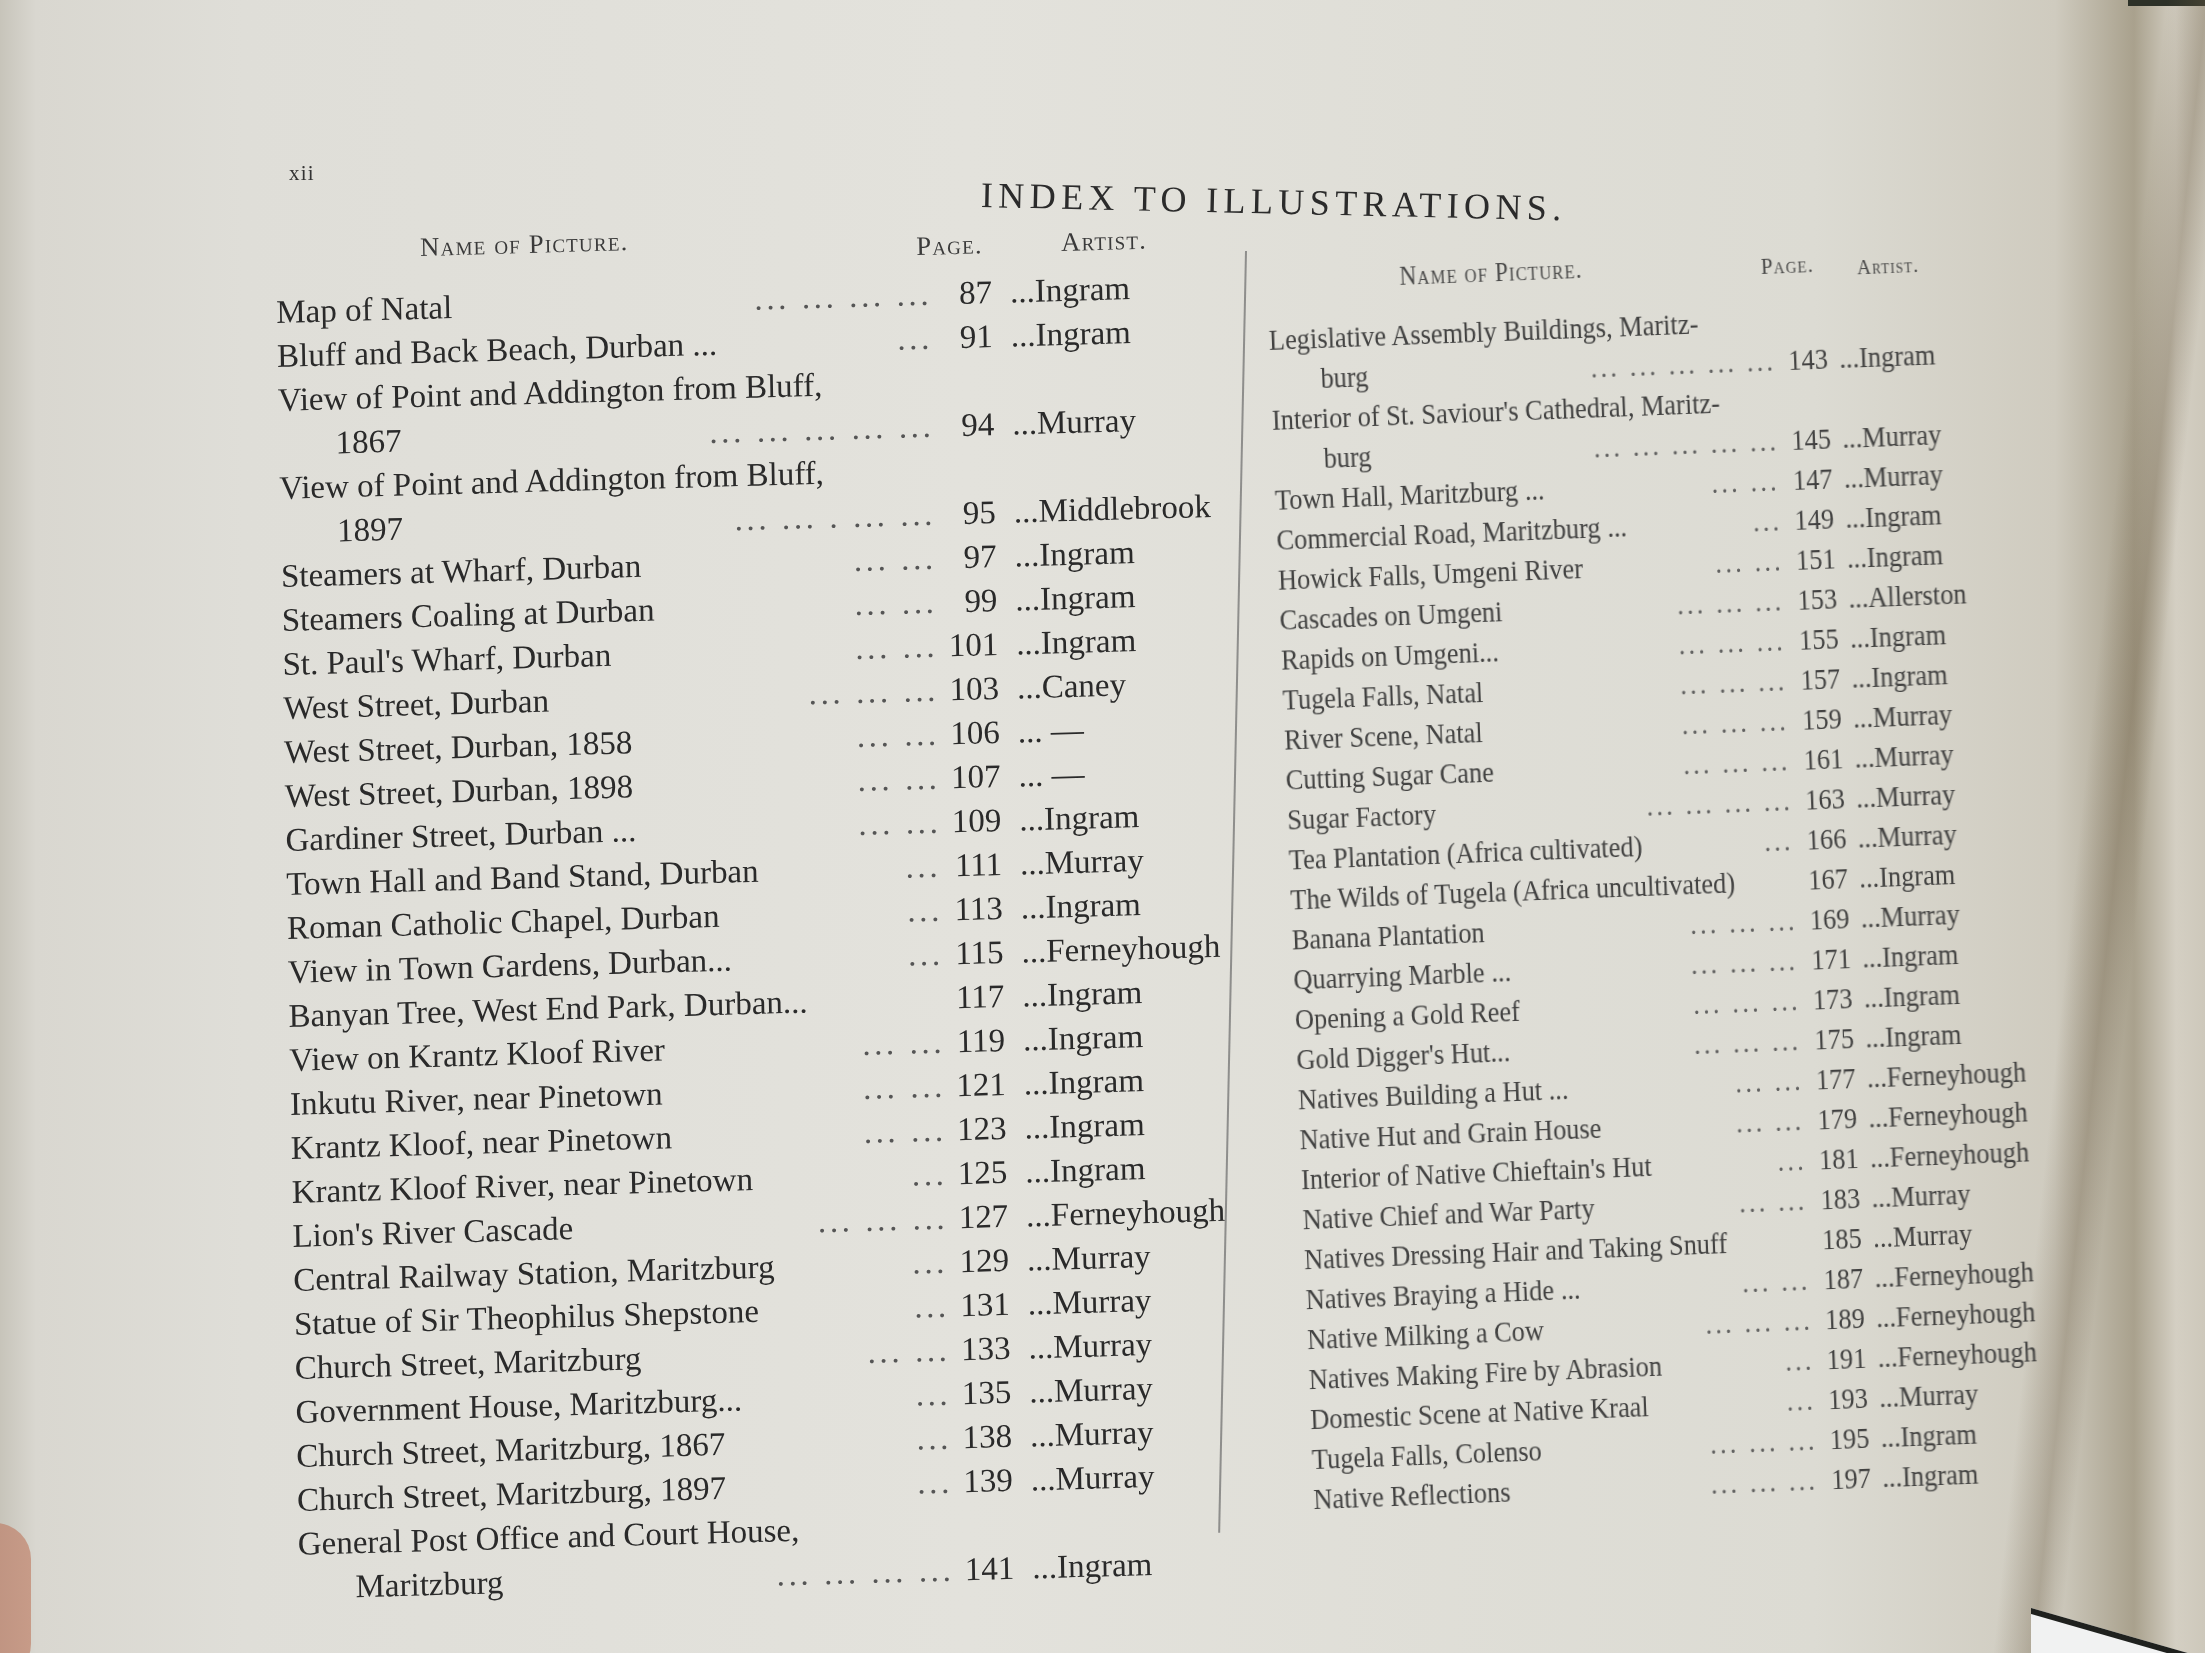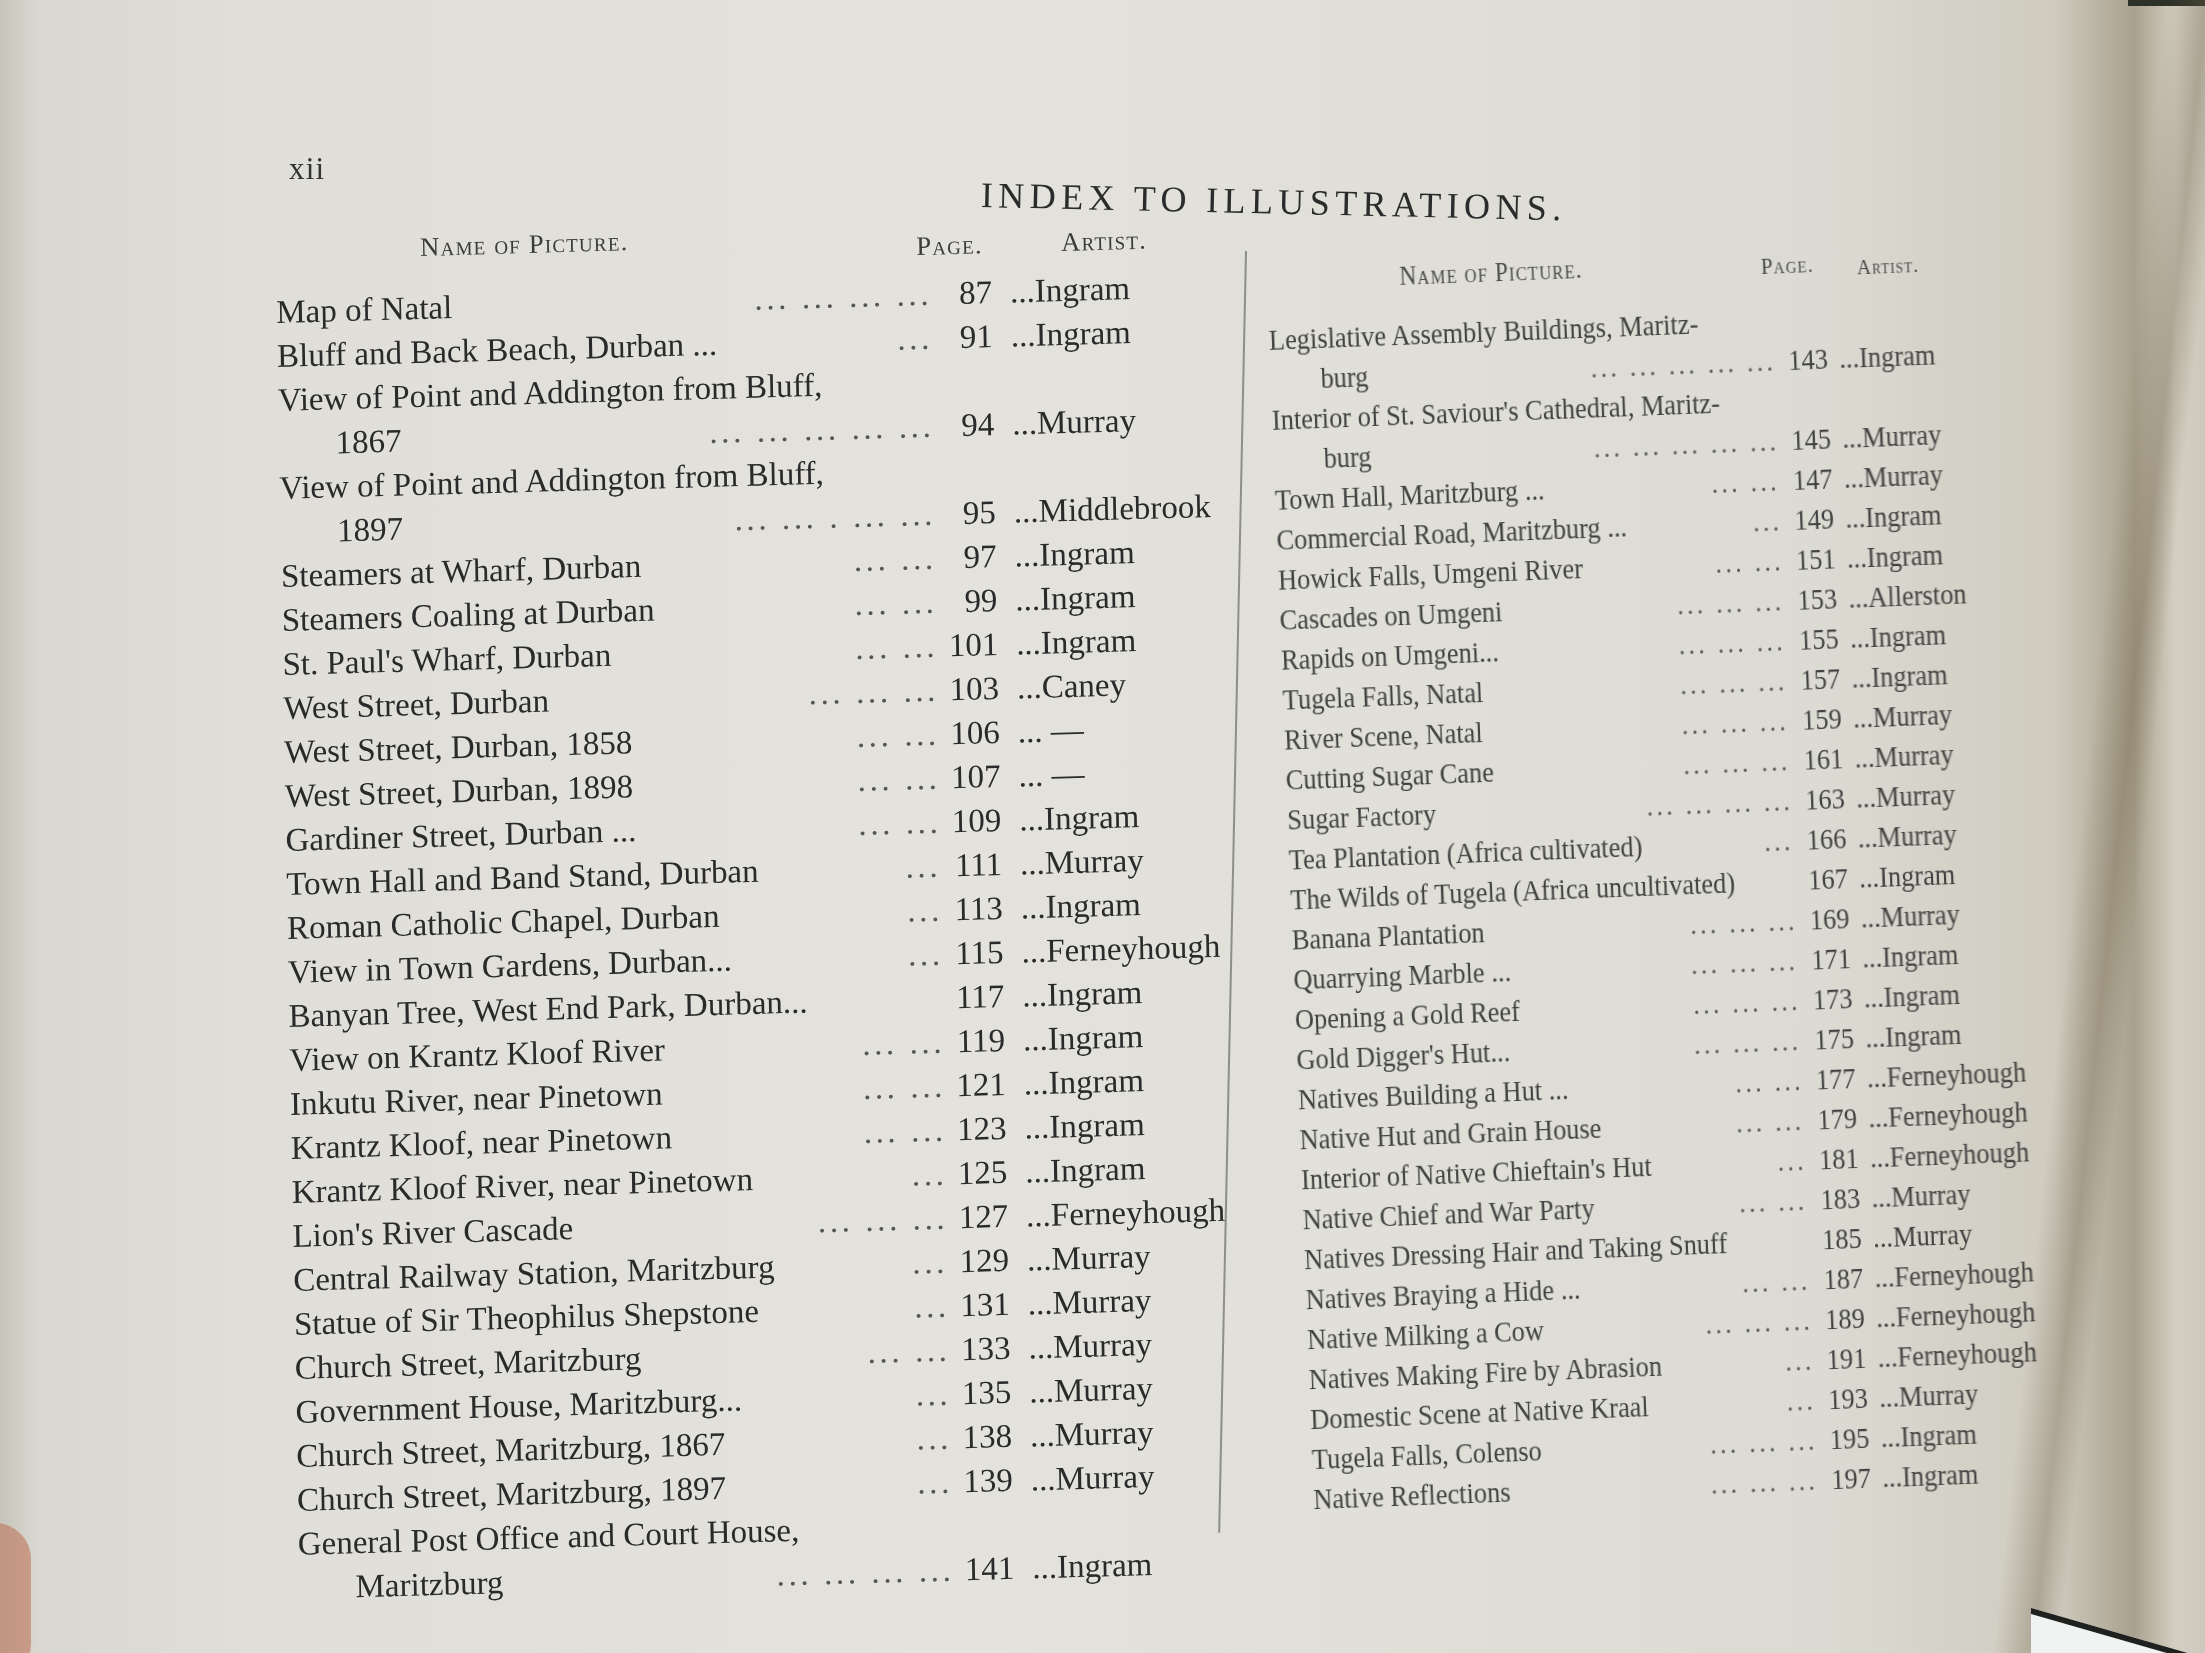--- a/index.html
+++ b/index.html
@@ -32,22 +32,22 @@
     position: absolute; left: 2080px; top: 0; width: 66px; height: 1654px;
     background: linear-gradient(90deg, rgba(0,0,0,0), rgba(110,95,70,0.35) 60%, rgba(0,0,0,0));
     transform: skewX(-6deg);
   }
   .page {
     position: absolute; left: 0; top: 0; width: 2205px; height: 1654px;
     font-family: "Liberation Serif", "DejaVu Serif", serif;
     color: #2a2a2a;
   }
   .folio {
-    position: absolute; left: 289px; top: 151px;
-    font-size: 31px; letter-spacing: 1.2px; color: #333;
+    position: absolute; left: 289px; top: 161px;
+    font-size: 21px; letter-spacing: 1.2px; color: #333;
   }
   .title {
     position: absolute; left: 981px; top: 174px;
     font-size: 36px; letter-spacing: 5.4px; color: #2b2b2b;
     transform: rotate(1.3deg); transform-origin: left center;
     white-space: nowrap;
   }
   .col {
     position: absolute;
   }

